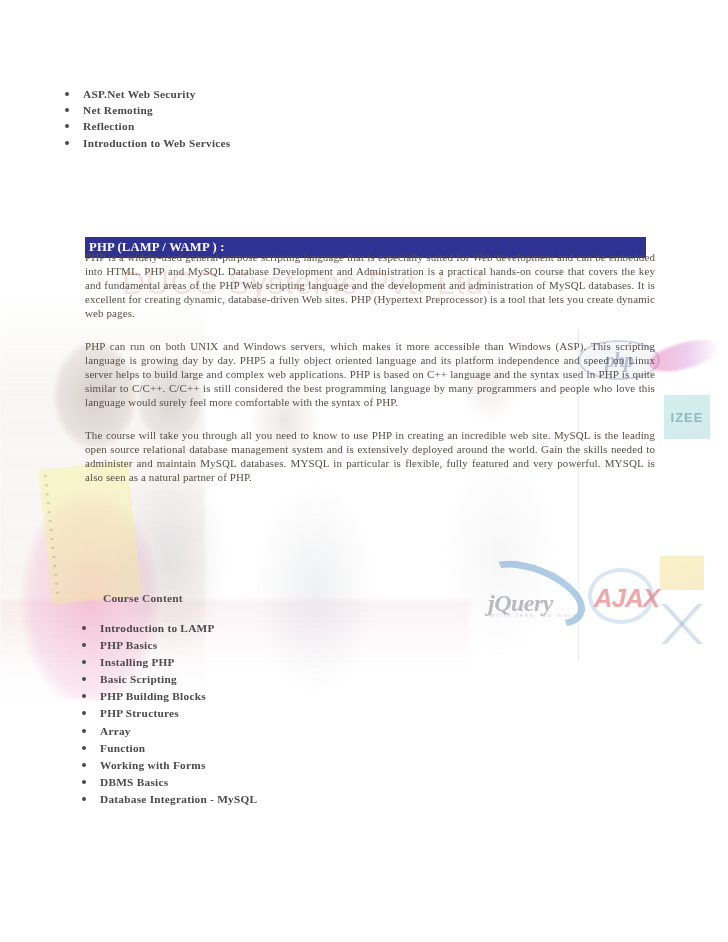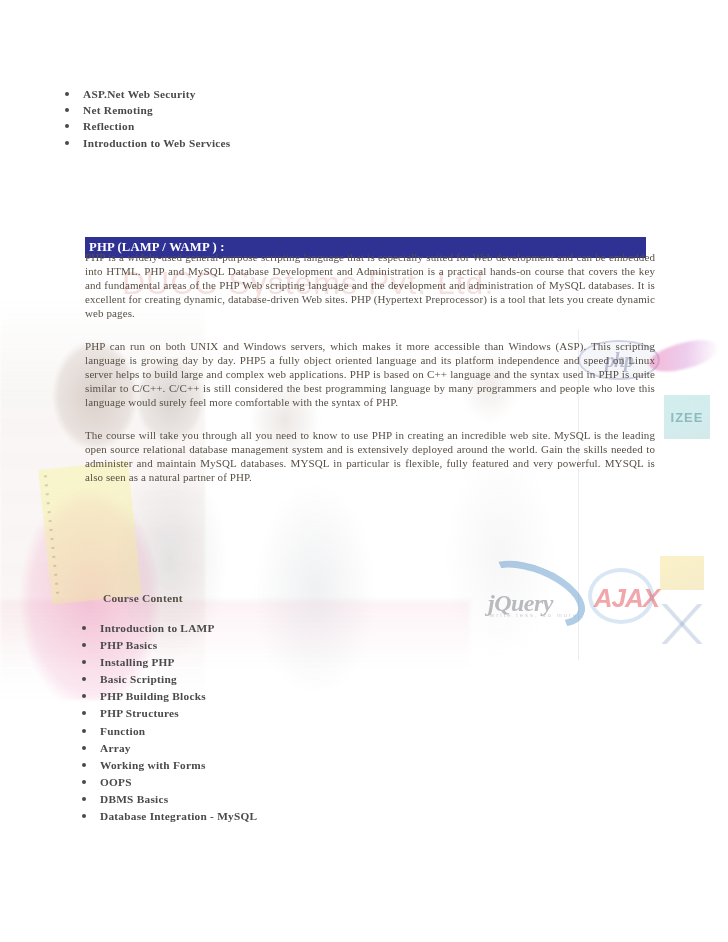--- a/index.html
+++ b/index.html
@@ -299,22 +299,21 @@
 
     <div class="course-label" id="content-label">Course Content</div>
 
     <ul class="bullets" id="bottom-list">
       <li><span>Introduction to LAMP</span></li>
       <li><span>PHP Basics</span></li>
       <li><span>Installing PHP</span></li>
       <li><span>Basic Scripting</span></li>
       <li><span>PHP Building Blocks</span></li>
       <li><span>PHP Structures</span></li>
+      <li><span>Array</span></li>
       <li><span>Function</span></li>
-      <li><span>Array</span></li>
       <li><span>Working with Forms</span></li>
-      <li><span>OOPS</span></li>
       <li><span>DBMS Basics</span></li>
       <li><span>Database Integration - MySQL</span></li>
     </ul>
 
   </div>
 </div>
 
 </body></html>

